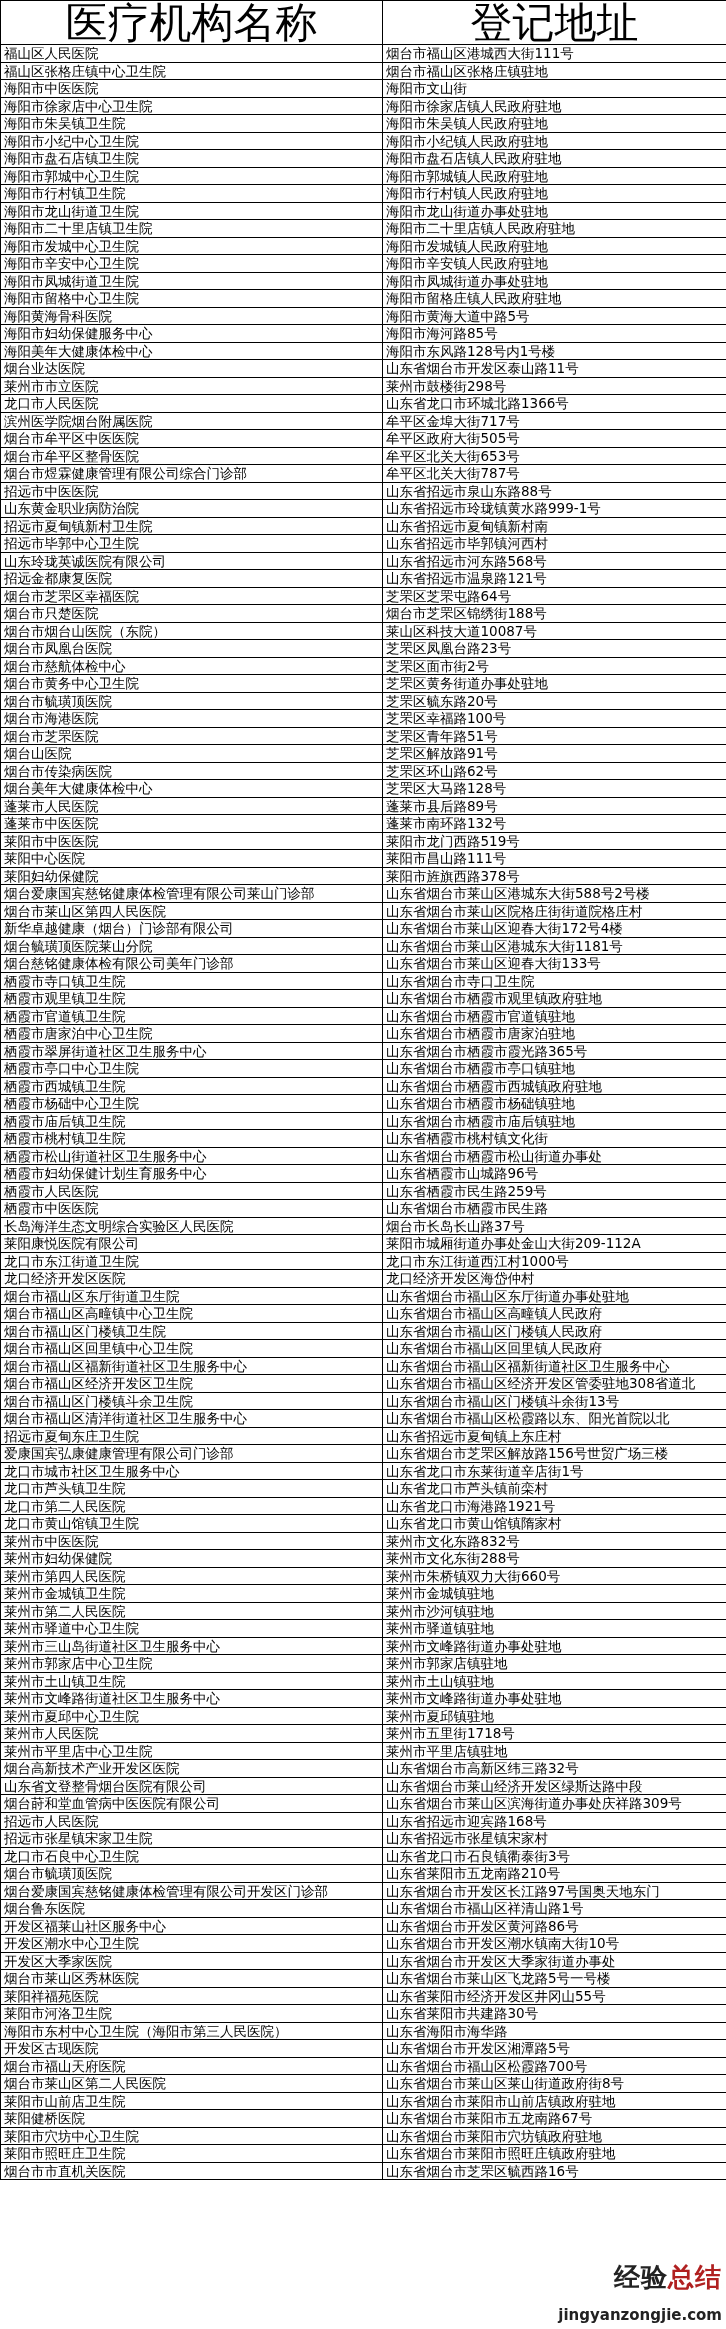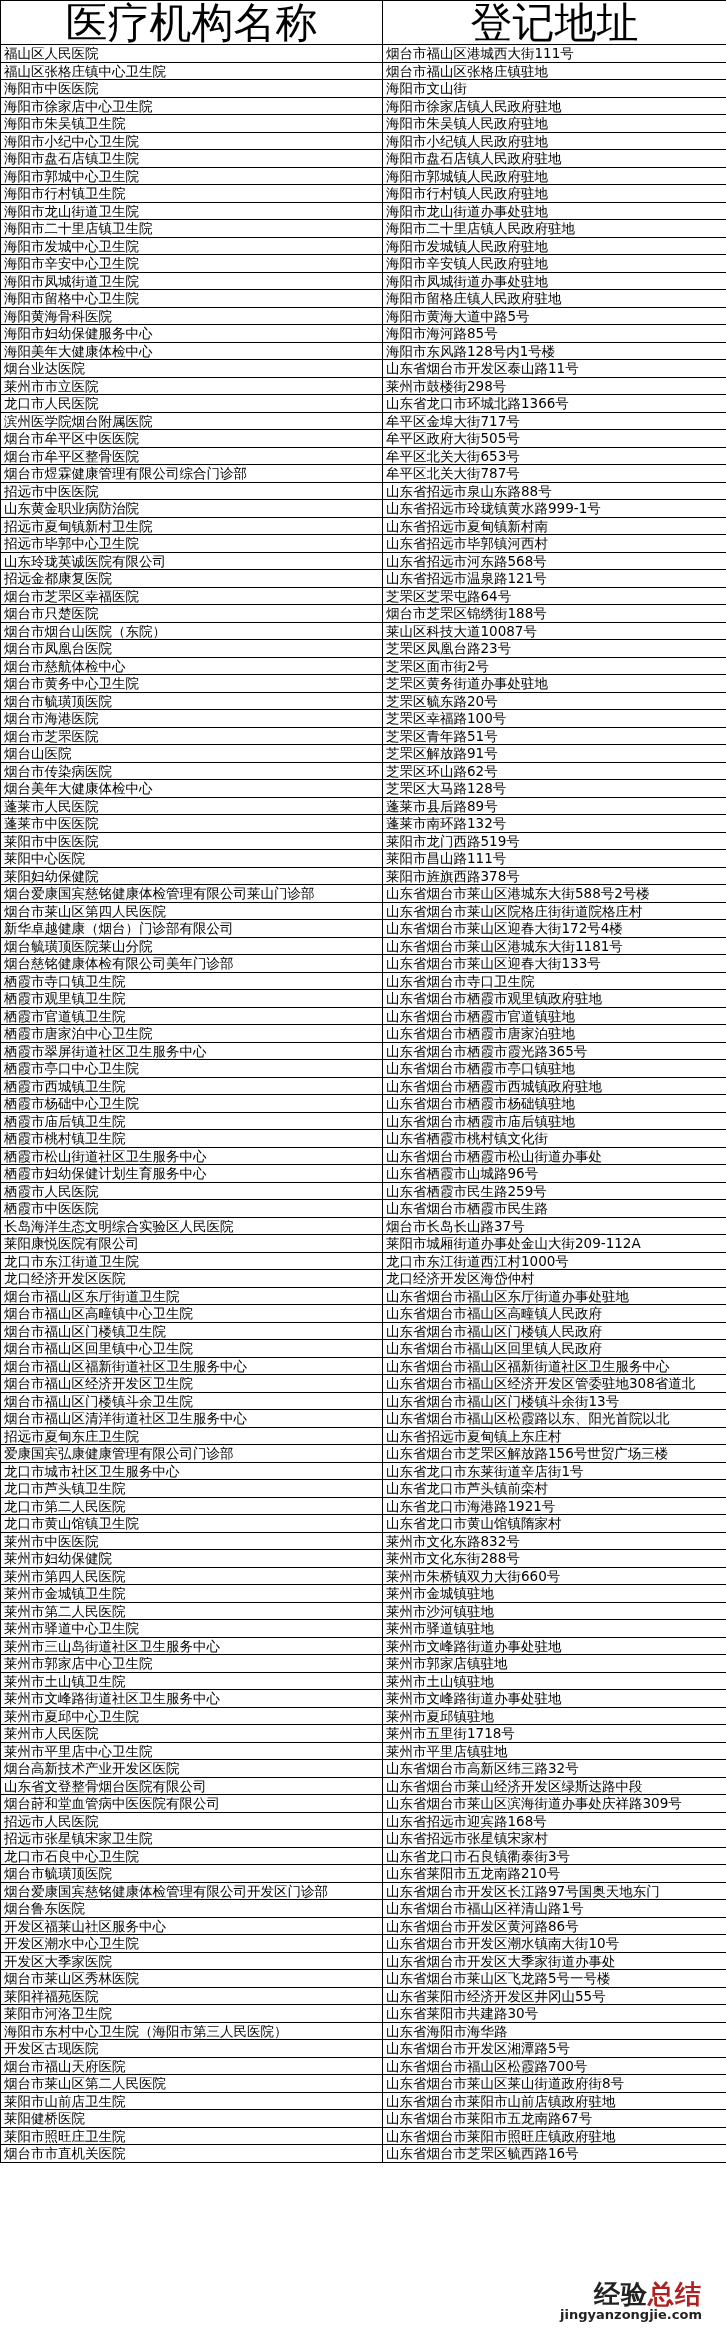--- a/index.html
+++ b/index.html
@@ -5,25 +5,25 @@
   html, body { margin: 0; padding: 0; background: #ffffff; }
   body { width: 726px; height: 2329px; overflow: hidden; position: relative;
          font-family: "DejaVu Sans", "Liberation Sans", sans-serif; color: #000; }
   table { border-collapse: collapse; width: 726px; table-layout: fixed; }
   col.c1 { width: 382px; }
   col.c2 { width: 344px; }
   th, td { border: 1px solid #000; padding: 0 3px; white-space: nowrap; overflow: hidden; }
   th { height: 43px; font-weight: normal; font-size: 42px; text-align: center; line-height: 43px;
        font-family: "DejaVu Serif", "Liberation Serif", serif; }
   td { height: 16.5px; font-size: 13.5px; line-height: 16.5px; text-align: left; }
-  .watermark { position: absolute; right: 24px; bottom: 6px; text-align: right; pointer-events: none; }
+  .watermark { position: absolute; right: 4px; bottom: 6px; text-align: right; pointer-events: none; }
   .wm-cn { font-size: 26px; font-weight: bold; line-height: 26px; letter-spacing: 1px; }
   .wm-cn .a { color: #222; }
   .wm-cn .b { color: #b02020; }
-  .wm-url { font-size: 13px; font-weight: bold; color: #222; line-height: 16px; background: rgba(255,255,255,0.6); }
+  .wm-url { font-size: 15px; font-weight: bold; color: #222; line-height: 16px; background: rgba(255,255,255,0.6); margin-top: 17px; }
 </style>
 </head>
 <body>
 
 <table>
   <colgroup>
       <col class="c1">
       <col class="c2">
     </colgroup>
   <thead>
@@ -503,20 +503,24 @@
       </tr>
       <tr>
         <td>莱阳市山前店卫生院</td>
         <td>山东省烟台市莱阳市山前店镇政府驻地</td>
       </tr>
       <tr>
         <td>莱阳健桥医院</td>
         <td>山东省烟台市莱阳市五龙南路67号</td>
       </tr>
       <tr>
+        <td>莱阳市穴坊中心卫生院</td>
+        <td>山东省烟台市莱阳市穴坊镇政府驻地</td>
+      </tr>
+      <tr>
         <td>莱阳市照旺庄卫生院</td>
         <td>山东省烟台市莱阳市照旺庄镇政府驻地</td>
       </tr>
       <tr>
         <td>烟台市市直机关医院</td>
         <td>山东省烟台市芝罘区毓西路16号</td>
       </tr>
     </tbody>
 </table>
 

